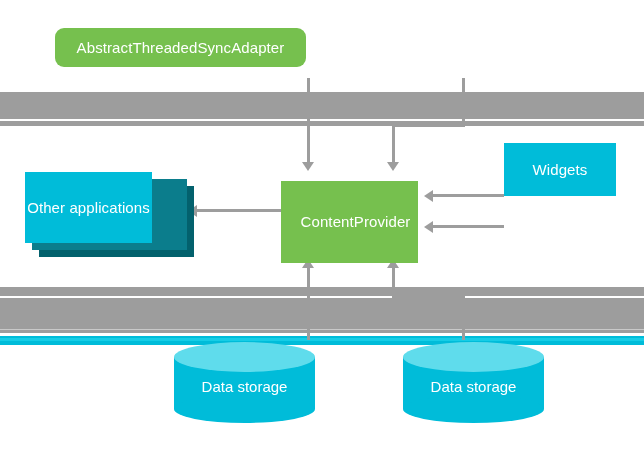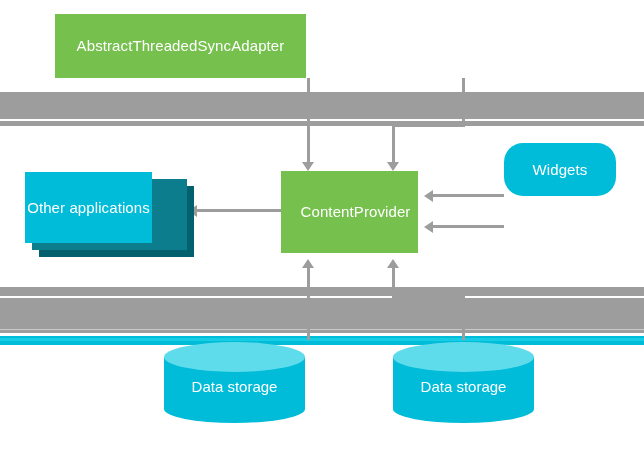--- a/index.html
+++ b/index.html
@@ -96,20 +96,21 @@
   .bus-inner {
     position: absolute;
     background: #16cde6;
     z-index: 3;
   }
 
   
   .cylinder {
     position: absolute;
     z-index: 6;
+    margin-left: 10px;
   }
   .cyl-body {
     position: absolute;
     left: 0;
     background: #00bcd9;
     width: 100%;
   }
   .cyl-top {
     position: absolute;
     left: 0;
@@ -172,34 +173,34 @@
   <div class="arrow up" style="left:302px; top:259px;"></div>
 
   <div class="conn v" style="left:392px; top:268px; height:30px;"></div>
   <div class="conn h" style="left:392px; top:296px; width:72px;"></div>
   <div class="conn v" style="left:462px; top:296px; height:44px;"></div>
   <div class="arrow up" style="left:387px; top:259px;"></div>
 
   <div class="stack-layer" style="left:39px; top:186px; width:155px; height:71px;"></div>
   <div class="stack-layer mid" style="left:32px; top:179px; width:155px; height:71px;"></div>
 
-  <div class="node green" style="left:55px; top:14px; width:251px; height:64px;">
+  <div class="node green" style="left:55px; top:28px; width:251px; height:39px;border-radius:9px;">
     <span>AbstractThreadedSyncAdapter</span>
   </div>
 
 
   <div class="node cyan" style="left:25px; top:172px; width:127px; height:71px;">
     <span>Other applications</span>
   </div>
 
-  <div class="node green" style="left:281px; top:171px; width:137px; height:82px;padding-left:12px;">
+  <div class="node green" style="left:281px; top:181px; width:137px; height:82px;padding-left:12px;">
     <span>ContentProvider</span>
   </div>
 
-  <div class="node cyan" style="left:504px; top:143px; width:112px; height:53px;border-radius:19px;">
+  <div class="node cyan" style="left:504px; top:143px; width:112px; height:53px;">
     <span>Widgets</span>
   </div>
 
 
   <div class="cylinder" style="left:164px; top:342px; width:141px; height:80px;">
     <div class="cyl-body" style="top:15px; height:52px;"></div>
     <div class="cyl-bottom" style="top:53px; height:28px;"></div>
     <div class="cyl-top" style="height:30px;"></div>
     <div class="cyl-label" style="top:36px;">Data storage</div>
   </div>

